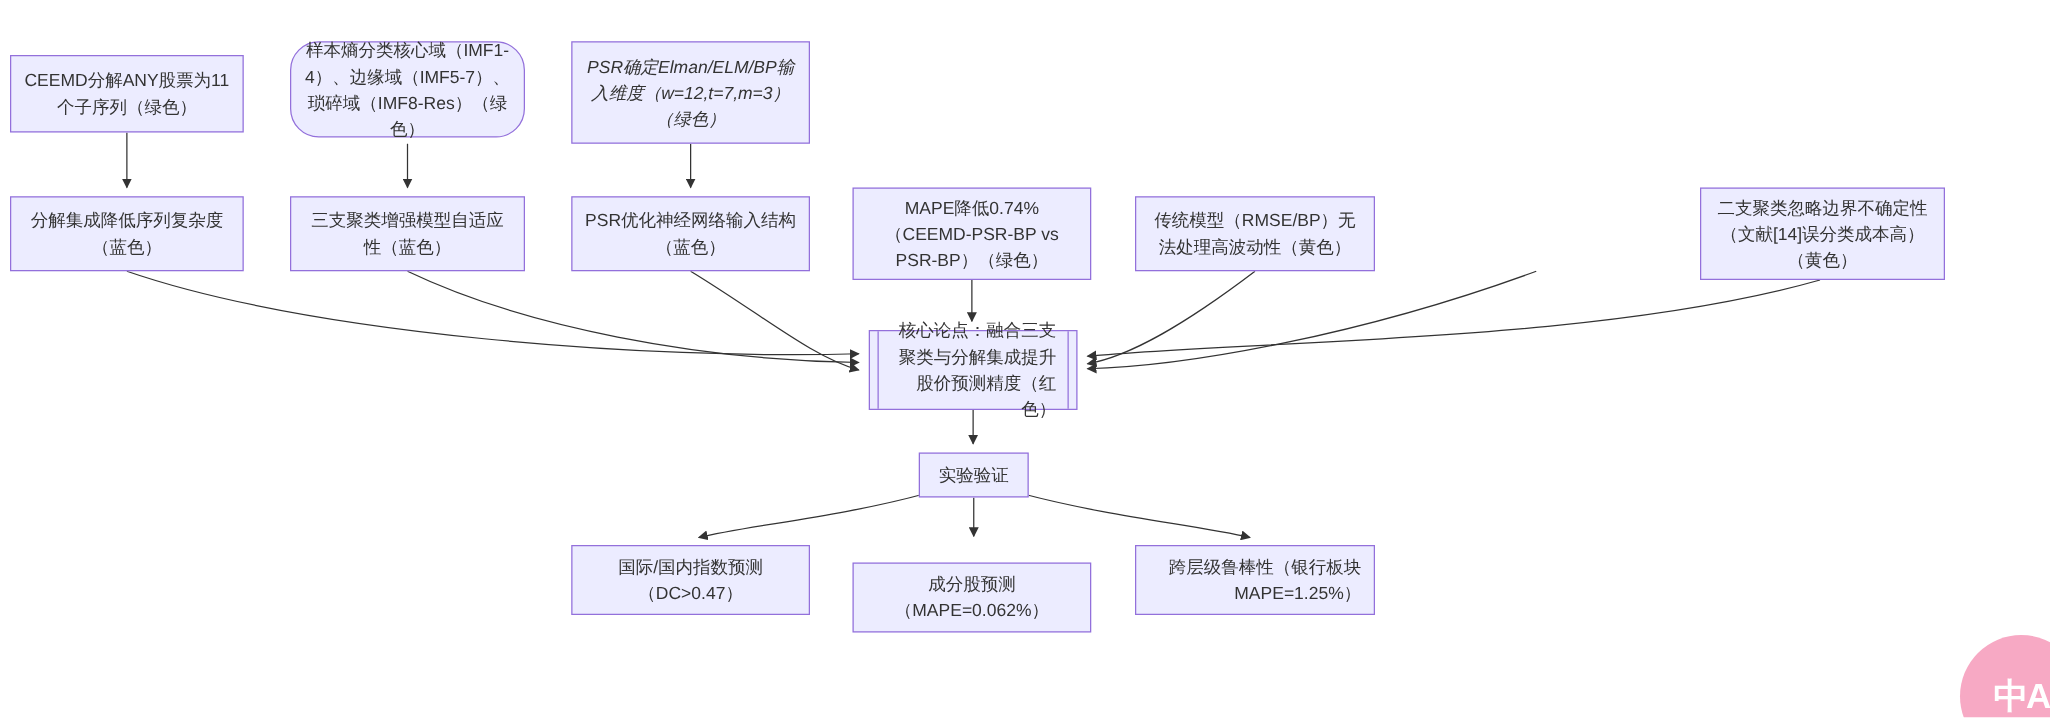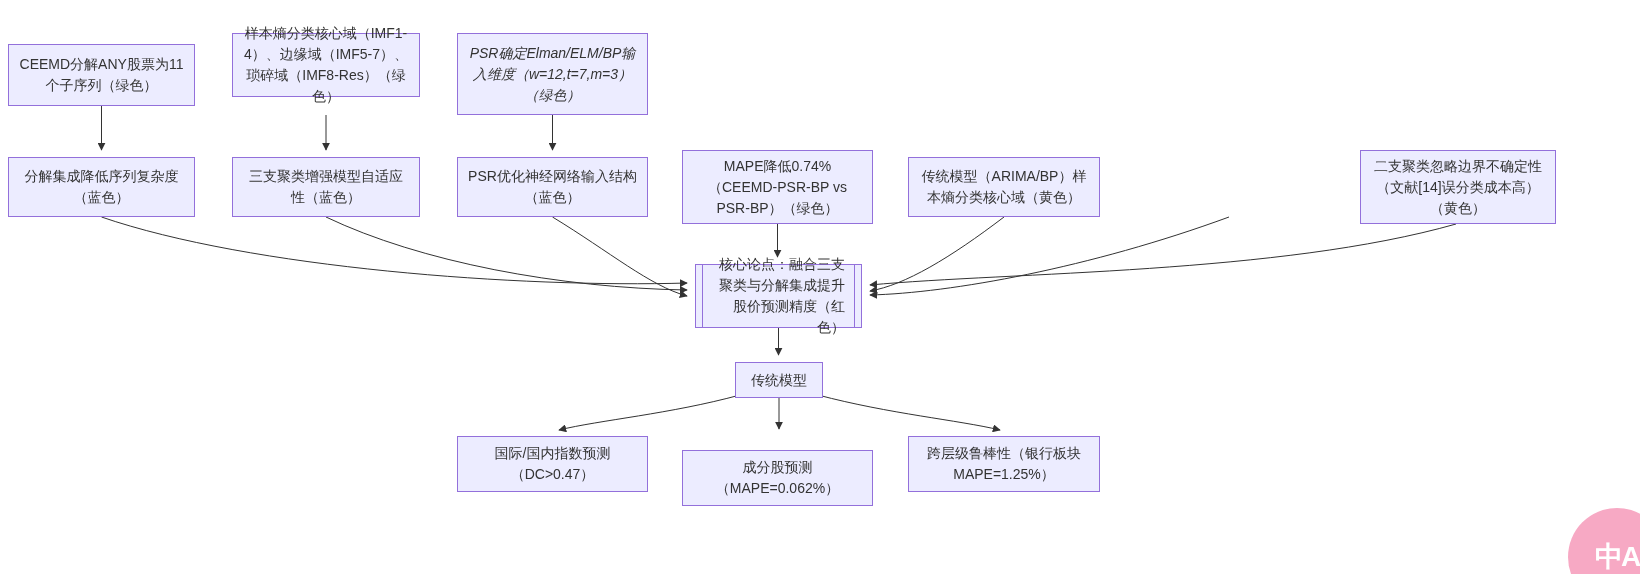--- a/index.html
+++ b/index.html
@@ -81,21 +81,21 @@
       <path d="M740 395 C 670 414, 600 420, 559 430" marker-end="url(#arrow)"></path>
       <path d="M779 398 V429" marker-end="url(#arrow)"></path>
       <path d="M818 395 C 890 414, 958 420, 1000 430" marker-end="url(#arrow)"></path>
     </g>
   </svg>
 
   <div class="node" style="left:8px; top:44px; width:187px; height:62px;">
     <span>CEEMD分解ANY股票为11个子序列（绿色）</span>
   </div>
 
-  <div class="node" style="left:232px; top:33px; width:188px; height:64px;">
+  <div class="node" style="left:232px; top:33px; width:188px; height:77px;border-radius:23px;">
     <span>样本熵分类核心域（IMF1-4）、边缘域（IMF5-7）、琐碎域（IMF8-Res）（绿色）</span>
   </div>
 
   <div class="node" style="left:457px; top:33px; width:191px; height:82px;font-style:italic;">
     <span>PSR确定Elman/ELM/BP输入维度（w=12,t=7,m=3）（绿色）</span>
   </div>
 
   <div class="node" style="left:8px; top:157px; width:187px; height:60px;">
     <span>分解集成降低序列复杂度（蓝色）</span>
   </div>
@@ -106,47 +106,47 @@
 
   <div class="node" style="left:457px; top:157px; width:191px; height:60px;">
     <span>PSR优化神经网络输入结构（蓝色）</span>
   </div>
 
   <div class="node" style="left:682px; top:150px; width:191px; height:74px;">
     <span>MAPE降低0.74%（CEEMD-PSR-BP vs PSR-BP）（绿色）</span>
   </div>
 
   <div class="node" style="left:908px; top:157px; width:192px; height:60px;">
-    <span>传统模型（ARIMA/BP）样本熵分类核心域（黄色）</span>
+    <span>传统模型（RMSE/BP）无法处理高波动性（黄色）</span>
   </div>
 
 
   <div class="node" style="left:1360px; top:150px; width:196px; height:74px;">
     <span>二支聚类忽略边界不确定性（文献[14]误分类成本高）（黄色）</span>
   </div>
 
   <div class="node core" style="left:695px; top:264px; width:167px; height:64px;">
     <div class="inner-v left"></div>
     <div class="inner-v right"></div>
     <span>核心论点：融合三支聚类与分解集成提升股价预测精度（红色）</span>
   </div>
 
   <div class="node" style="left:735px; top:362px; width:88px; height:36px;">
-    <span>传统模型</span>
+    <span>实验验证</span>
   </div>
 
   <div class="node" style="left:457px; top:436px; width:191px; height:56px;">
     <span>国际/国内指数预测（DC&gt;0.47）</span>
   </div>
 
   <div class="node" style="left:682px; top:436px; width:191px; height:56px;margin-top:14px;">
     <span>成分股预测（MAPE=0.062%）</span>
   </div>
 
-  <div class="node" style="left:908px; top:436px; width:192px; height:56px;">
+  <div class="node" style="left:908px; top:436px; width:192px; height:56px;text-align:right;">
     <span>跨层级鲁棒性（银行板块 MAPE=1.25%）</span>
   </div>
 
   <div class="watermark">
     <span>中A</span>
   </div>
 
 </div>
 
 </body></html>

